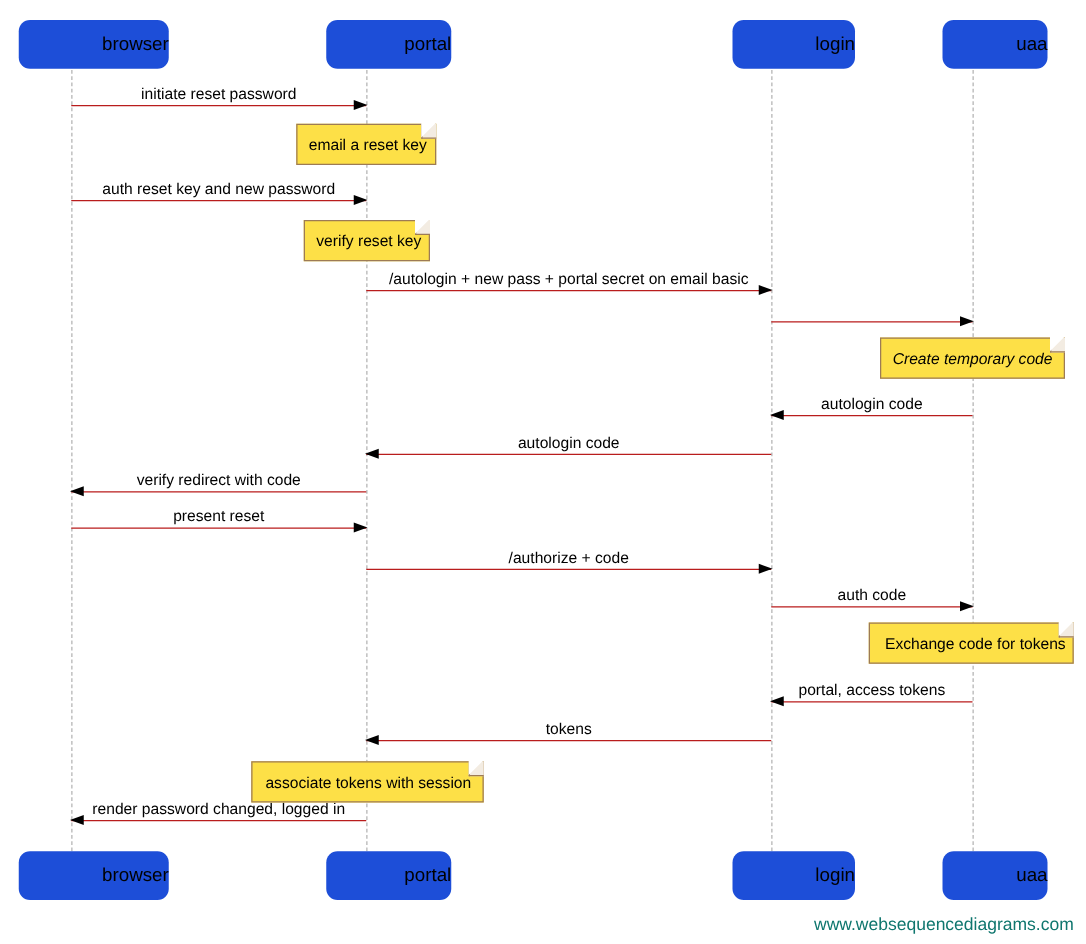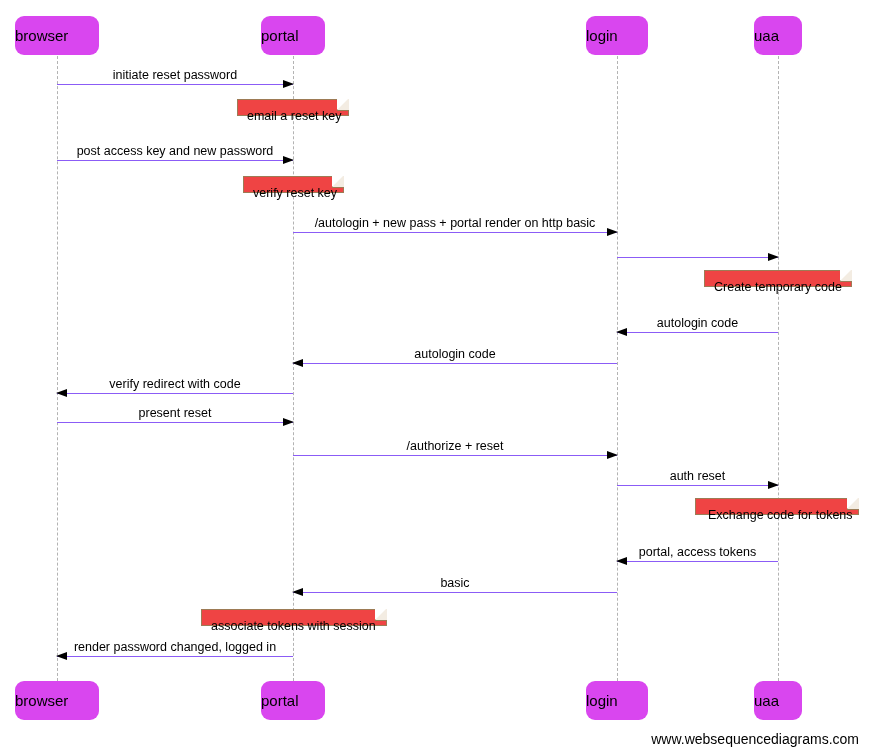--- a/index.html
+++ b/index.html
@@ -21,34 +21,35 @@
   }
   .lifeline {
     position: absolute;
     width: 0;
     border-left: 1px dashed #b3b3b3;
     top: 56px;
     height: 625px;
   }
   .actor {
     position: absolute;
-    background: #d946ef;
+    background: #1d4ed8;
     border-radius: 9px;
     height: 39px;
     line-height: 39px;
-    text-align: left;
+    text-align: right;
     color: #000000;
     font-size: 15px;
     font-family: "Liberation Sans", sans-serif;
     white-space: nowrap;
+    padding-left: 36px;
   }
   .msg {
     position: absolute;
     height: 1px;
-    background: #8b5cf6;
+    background: #b91c1c;
   }
   .msg .head {
     position: absolute;
     top: -4px;
     width: 0;
     height: 0;
     border-top: 4.5px solid transparent;
     border-bottom: 4.5px solid transparent;
   }
   .msg.right .head {
@@ -65,30 +66,31 @@
     left: 0;
     width: 100%;
     text-align: center;
     font-size: 12.5px;
     color: #000000;
     white-space: nowrap;
     font-family: "Liberation Sans", sans-serif;
   }
   .note {
     position: absolute;
-    background: #ef4444;
+    background: #fde047;
     border: 1px solid #9d7b55;
-    height: 17px;
+    height: 33px;
     line-height: 33px;
     box-sizing: border-box;
     font-size: 12.5px;
     color: #000000;
     white-space: nowrap;
     padding: 0 9px;
     font-family: "Liberation Sans", sans-serif;
+    text-align: right;
   }
   .note .fold {
     position: absolute;
     top: -1px;
     right: -1px;
     width: 11px;
     height: 11px;
     background: #f3ece2;
     border-left: 1px solid #9d7b55;
     border-bottom: 1px solid #9d7b55;
@@ -101,21 +103,21 @@
     width: 0;
     height: 0;
     border-top: 12px solid #ffffff;
     border-right: 12px solid transparent;
   }
   .watermark {
     position: absolute;
     right: 10px;
     bottom: 8px;
     font-size: 14px;
-    color: #000000;
+    color: #0f766e;
     font-family: "Liberation Sans", sans-serif;
     white-space: nowrap;
   }
 </style>
 </head>
 <body>
 
 <div id="diagram">
   <div id="lifelines">
       <div class="lifeline" style="left: 57px;"></div>
@@ -129,25 +131,25 @@
       <div class="actor" style="left: 586px; width: 62px; top: 16px;">login</div>
       <div class="actor" style="left: 754px; width: 48px; top: 16px;">uaa</div>
     </div>
   <div id="messages">
       <div class="msg right" style="left: 57px; width: 236px; top: 84px;">
         <span class="head"></span>
         <span class="lbl">initiate reset password</span>
       </div>
       <div class="msg right" style="left: 57px; width: 236px; top: 160px;">
         <span class="head"></span>
-        <span class="lbl">post access key and new password</span>
+        <span class="lbl">auth reset key and new password</span>
       </div>
       <div class="msg right" style="left: 293px; width: 324px; top: 232px;">
         <span class="head"></span>
-        <span class="lbl">/autologin + new pass + portal render on http basic</span>
+        <span class="lbl">/autologin + new pass + portal secret on email basic</span>
       </div>
       <div class="msg right" style="left: 617px; width: 161px; top: 257px;">
         <span class="head"></span>
       </div>
       <div class="msg left" style="left: 617px; width: 161px; top: 332px;">
         <span class="head"></span>
         <span class="lbl">autologin code</span>
       </div>
       <div class="msg left" style="left: 293px; width: 324px; top: 363px;">
         <span class="head"></span>
@@ -156,43 +158,43 @@
       <div class="msg left" style="left: 57px; width: 236px; top: 393px;">
         <span class="head"></span>
         <span class="lbl">verify redirect with code</span>
       </div>
       <div class="msg right" style="left: 57px; width: 236px; top: 422px;">
         <span class="head"></span>
         <span class="lbl">present reset</span>
       </div>
       <div class="msg right" style="left: 293px; width: 324px; top: 455px;">
         <span class="head"></span>
-        <span class="lbl">/authorize + reset</span>
+        <span class="lbl">/authorize + code</span>
       </div>
       <div class="msg right" style="left: 617px; width: 161px; top: 485px;">
         <span class="head"></span>
-        <span class="lbl">auth reset</span>
+        <span class="lbl">auth code</span>
       </div>
       <div class="msg left" style="left: 617px; width: 161px; top: 561px;">
         <span class="head"></span>
         <span class="lbl">portal, access tokens</span>
       </div>
       <div class="msg left" style="left: 293px; width: 324px; top: 592px;">
         <span class="head"></span>
-        <span class="lbl">basic</span>
+        <span class="lbl">tokens</span>
       </div>
       <div class="msg left" style="left: 57px; width: 236px; top: 656px; text-decoration: underline;">
         <span class="head"></span>
         <span class="lbl">render password changed, logged in</span>
       </div>
     </div>
   <div id="notes">
       <div class="note" style="left: 237px; width: 112px; top: 99px;"><span>email a reset key</span><span class="fold"></span></div>
       <div class="note" style="left: 243px; width: 101px; top: 176px;"><span>verify reset key</span><span class="fold"></span></div>
-      <div class="note" style="left: 704px; width: 148px; top: 270px;"><span>Create temporary code</span><span class="fold"></span></div>
+      <div class="note" style="left: 704px; width: 148px; top: 270px; font-style: italic;"><span>Create temporary code</span><span class="fold"></span></div>
       <div class="note" style="left: 695px; width: 164px; top: 498px; padding-left: 12px;"><span>Exchange code for tokens</span><span class="fold"></span></div>
       <div class="note" style="left: 201px; width: 186px; top: 609px;"><span>associate tokens with session</span><span class="fold"></span></div>
     </div>
   <div id="actors-bottom">
       <div class="actor" style="left: 15px; width: 84px; top: 681px;">browser</div>
       <div class="actor" style="left: 261px; width: 64px; top: 681px;">portal</div>
       <div class="actor" style="left: 586px; width: 62px; top: 681px;">login</div>
       <div class="actor" style="left: 754px; width: 48px; top: 681px;">uaa</div>
     </div>
   <div class="watermark">www.websequencediagrams.com</div>

